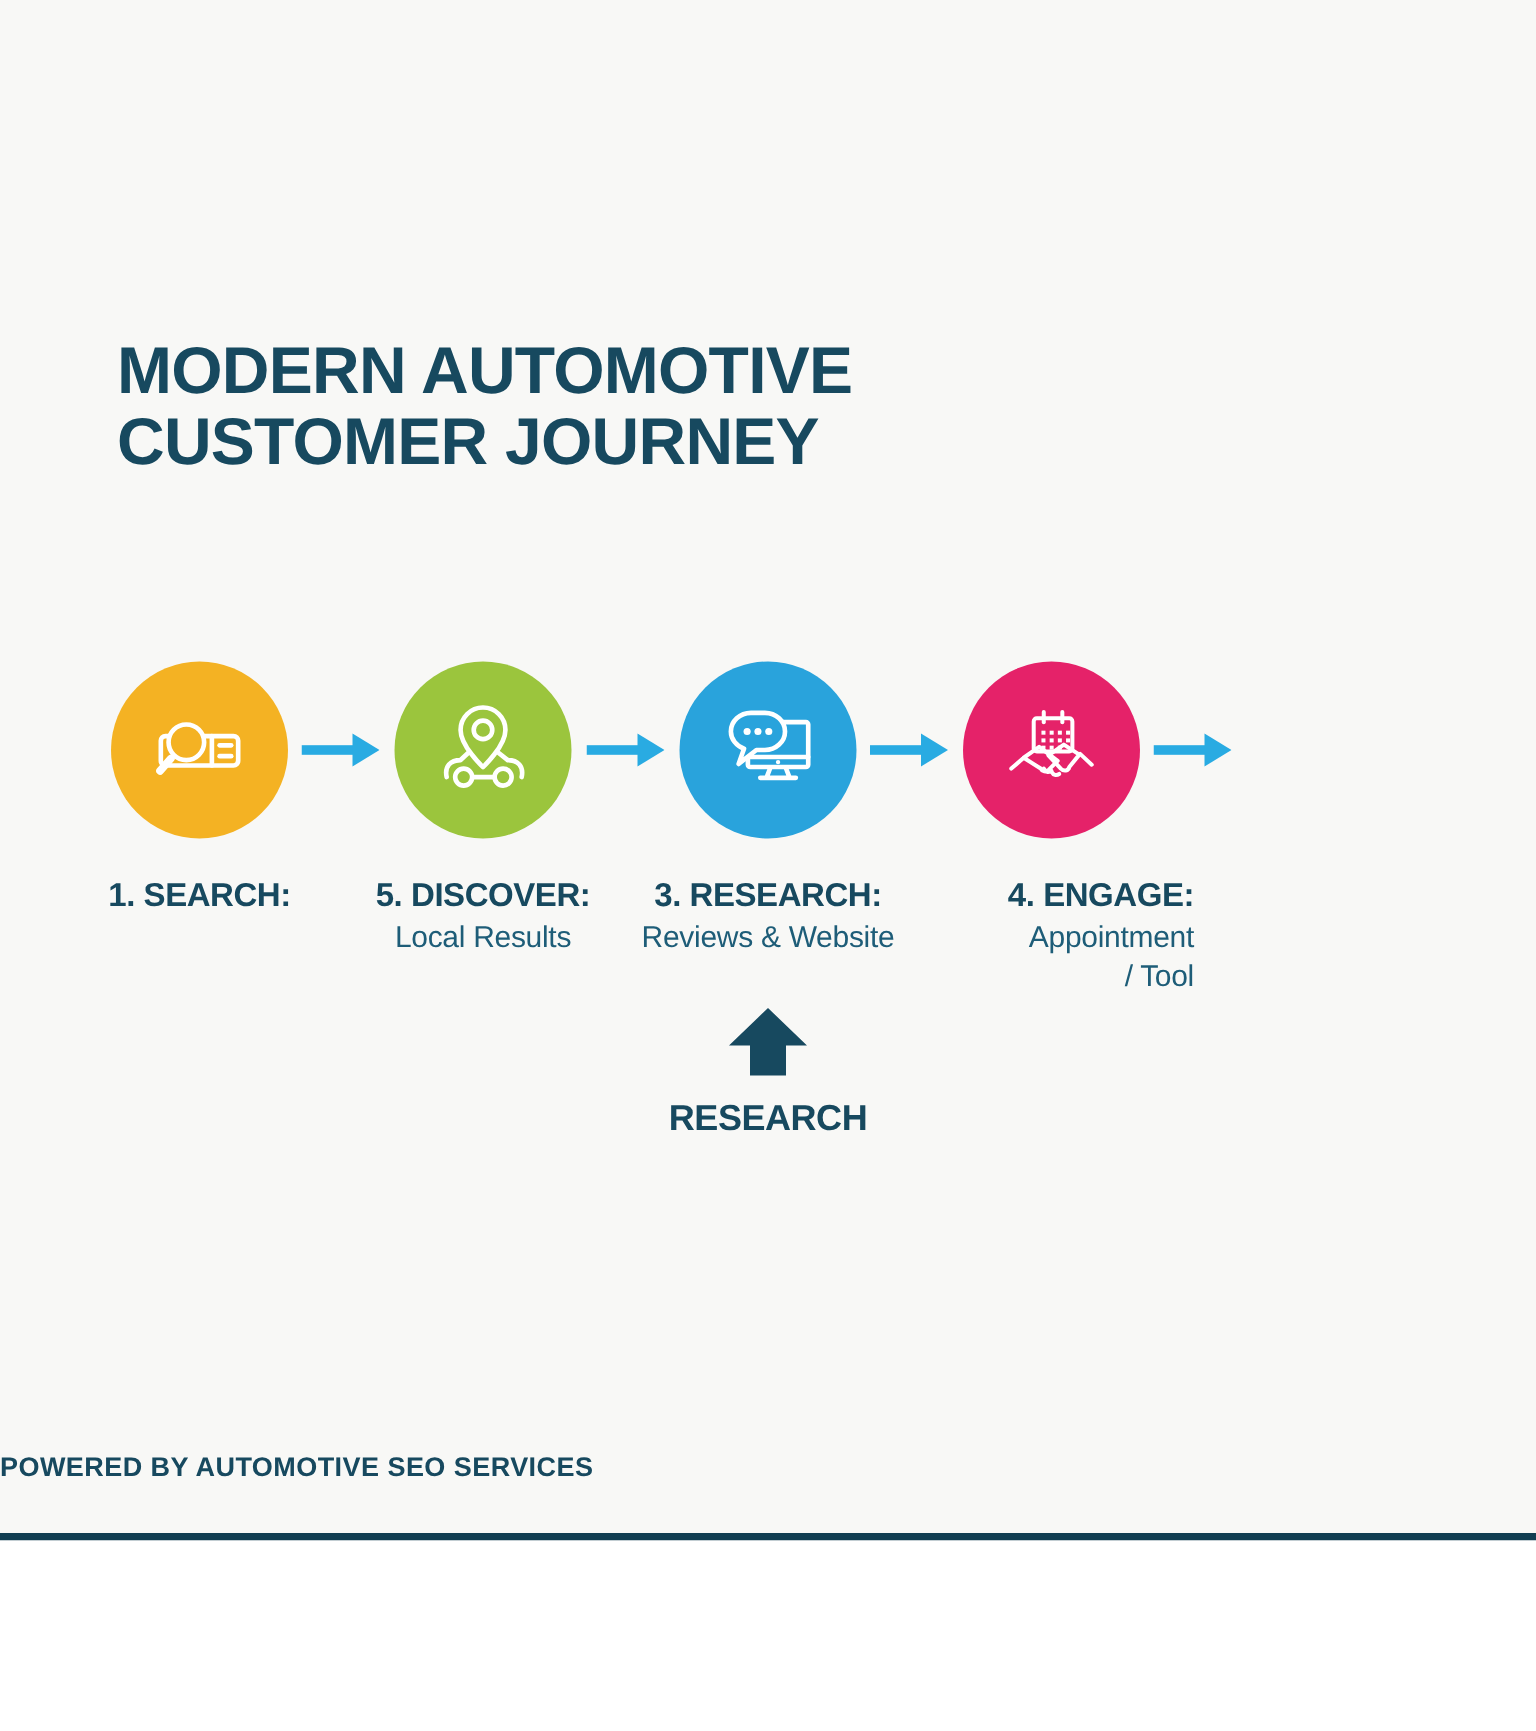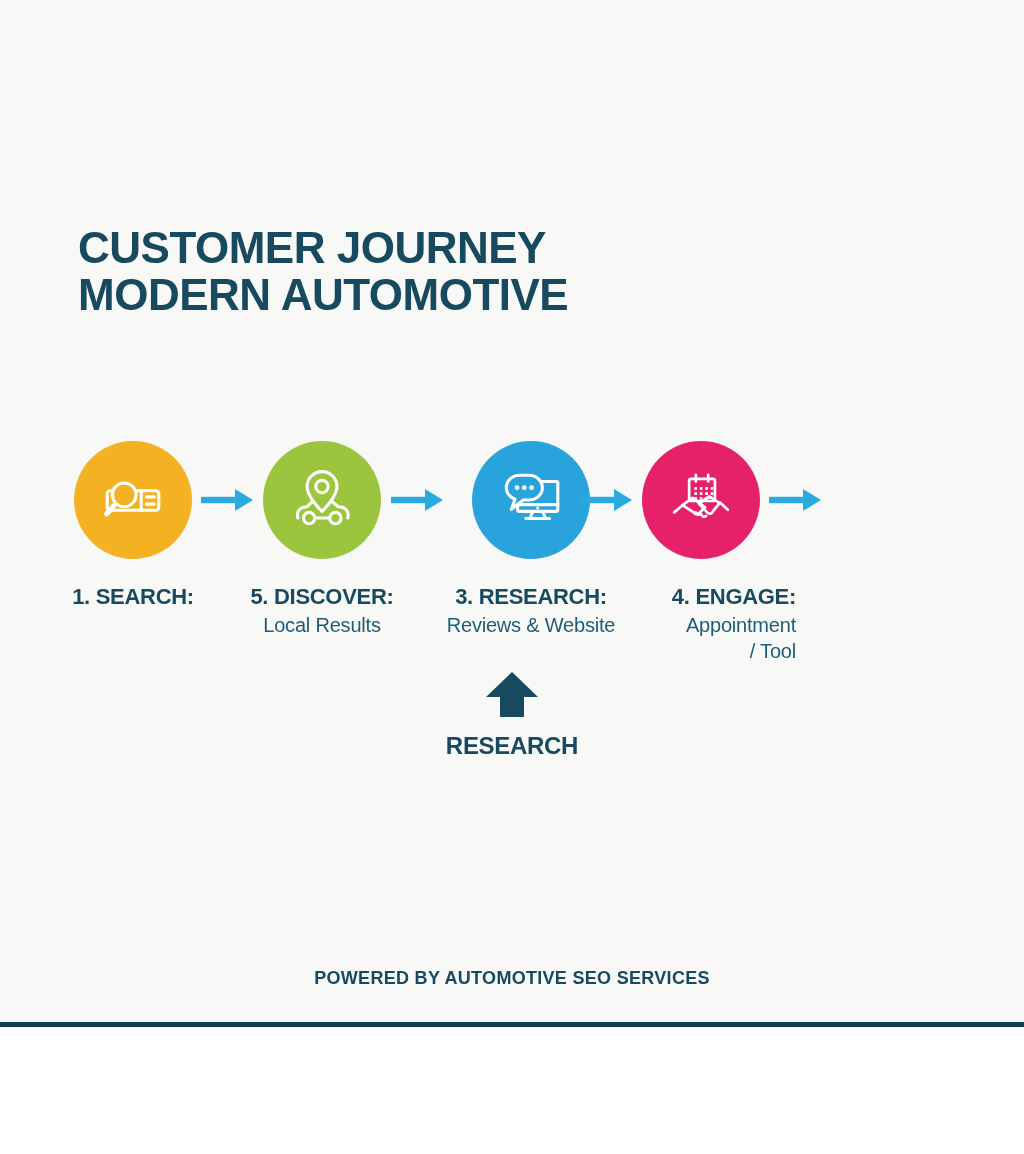--- a/index.html
+++ b/index.html
@@ -30,40 +30,40 @@
     color:var(--text-secondary,#1e5d78);
   }
   .flow-arrow{position:absolute;top:488px;}
   .repeat-arrow{position:absolute;left:485px;top:672px;}
   .repeat-text{
     position:absolute;left:412px;top:730px;width:200px;text-align:center;
     font-size:24px;font-weight:700;line-height:32px;letter-spacing:-0.3px;
     color:var(--text-primary,#17495f);
   }
   .powered{
-    position:absolute;left:0;top:968px;width:1024px;text-align:center;
+    position:absolute;left:0;top:968px;width:1024px;
     font-size:18px;font-weight:700;letter-spacing:0.3px;
     color:var(--text-primary,#17495f);
   }
   .divider{
     position:absolute;left:0;top:1022px;width:1024px;height:5px;
     background:var(--divider,#113e52);
   }
   .footer{
     position:absolute;left:0;top:1027px;width:1024px;height:127px;
     background:var(--footer-background,#ffffff);
   }
   svg{display:block;}
 </style>
 </head>
 <body>
 
 <div class="title">
+  <div>MODERN AUTOMOTIVE</div>
   <div>CUSTOMER JOURNEY</div>
-  <div>MODERN AUTOMOTIVE</div>
 </div>
 
 <div class="journey">
 
   <div class="step" style="left: 38px; --step-color: #f4b223;">
     <div class="bubble">
       <svg width="66" height="66" viewBox="0 0 64 64" fill="none" stroke="#fff" stroke-width="3" stroke-linecap="round" stroke-linejoin="round">
         <rect x="7" y="23" width="50" height="19" rx="3"></rect>
         <line x1="40" y1="23" x2="40" y2="42"></line>
         <line x1="45" y1="29" x2="52.5" y2="29"></line>
@@ -86,21 +86,21 @@
         <circle cx="32" cy="19" r="6"></circle>
       </svg>
     </div>
     <div class="step-label">5. DISCOVER:</div>
     <div class="step-sub">
       <div>Local Results</div>
       <div></div>
     </div>
   </div>
 
-  <div class="step" style="left: 436px; --step-color: #29a3dc;">
+  <div class="step" style="left: 417px; --step-color: #29a3dc;">
     <div class="bubble">
       <svg width="66" height="66" viewBox="0 0 64 64" fill="none" stroke="#fff" stroke-width="3" stroke-linecap="round" stroke-linejoin="round">
         <rect x="19" y="14" width="39" height="29" rx="1.5"></rect>
         <line x1="19" y1="36.5" x2="58" y2="36.5"></line>
         <circle cx="38.5" cy="39.8" r="1.4" fill="#fff" stroke="none"></circle>
         <path d="M33.5,43.5 L31,50 M43.5,43.5 L46,50 M27,50 H50"></path>
         <path d="M13,41 L16.5,31.2 C11.5,29.3 8,25 8,20 C8,13.4 13.8,8 21,8 L30,8 C37.2,8 43,13.4 43,20 C43,26.6 37.2,32 30,32 L24.5,32 Z" fill="var(--step-color)"></path>
         <circle cx="18.5" cy="20" r="2.3" fill="#fff" stroke="none"></circle>
         <circle cx="25.5" cy="20" r="2.3" fill="#fff" stroke="none"></circle>
         <circle cx="32.5" cy="20" r="2.3" fill="#fff" stroke="none"></circle>

